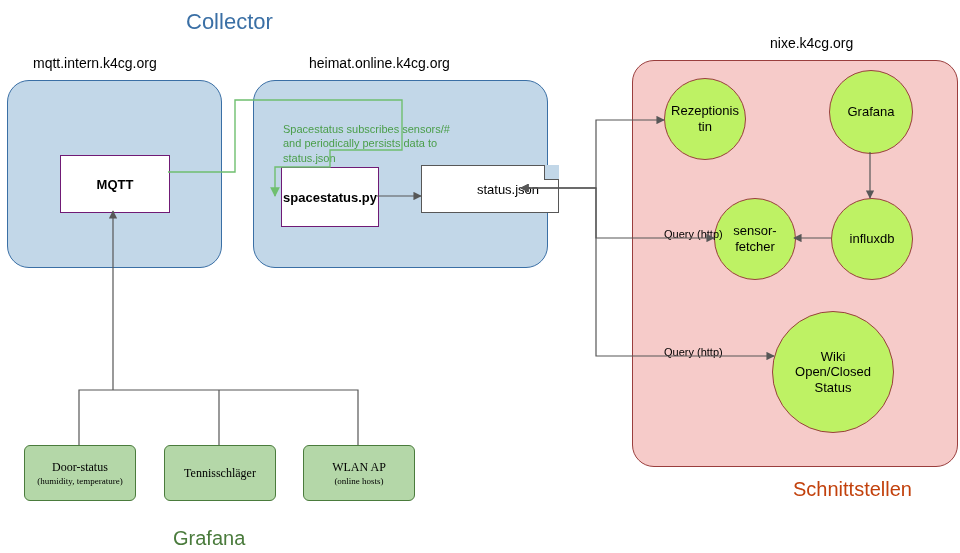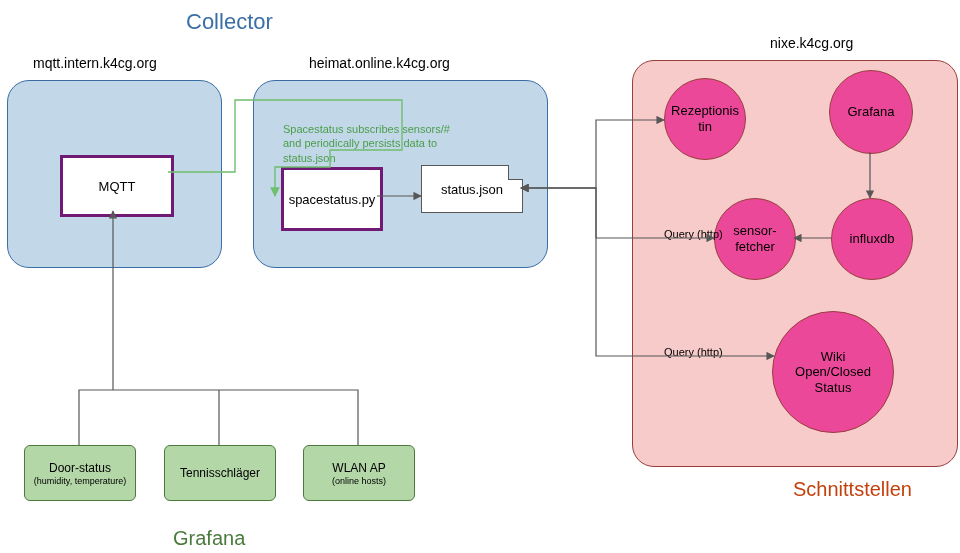--- a/index.html
+++ b/index.html
@@ -17,27 +17,28 @@
       border: 1px solid #3a6fa5;
       border-radius: 22px;
     }
     .group-pink {
       background: #f6cbc9;
       border: 1px solid #9a3e3d;
       border-radius: 22px;
     }
     .rect-box {
       background: #fff;
-      border: 3px solid #701a75;
+      border: 1px solid #701a75;
       display: flex;
       align-items: center;
       justify-content: center;
       text-align: center;
       font-size: 13px;
       color: #000;
+      font-weight: bold;
     }
     .doc-box {
       background: #fff;
       border: 1px solid #575757;
       position: absolute;
       font-size: 13px;
       color: #000;
       display: flex;
       align-items: center;
       justify-content: center;
@@ -58,27 +59,28 @@
       background: #b4d7a8;
       border: 1px solid #4a7b3c;
       border-radius: 6px;
       text-align: center;
       display: flex;
       flex-direction: column;
       align-items: center;
       justify-content: center;
       font-size: 12px;
       color: #000;
+      font-family: Liberation Serif, serif;
     }
     .sensor-box .sub {
       font-size: 9px;
       margin-top: 1px;
     }
     .circle {
-      background: #ec4899;
+      background: #bef264;
       border: 1px solid #9a3e3d;
       border-radius: 50%;
       display: flex;
       align-items: center;
       justify-content: center;
       text-align: center;
       font-size: 13px;
       color: #000;
       line-height: 1.2;
     }
@@ -108,21 +110,21 @@
 <div class="abs group-pink" style="left:632px; top:60px; width:324px; height:405px;"></div>
 
 <div class="abs rect-box" style="left:60px; top:155px; width:108px; height:56px;">
   <span>MQTT</span>
 </div>
 
 <div class="abs rect-box" style="left:281px; top:167px; width:96px; height:58px;">
   <span>spacestatus.py</span>
 </div>
 
-<div class="doc-box abs" style="left:421px; top:165px; width:100px; height:46px;">
+<div class="doc-box abs" style="left:421px; top:165px; width:100px; height:46px;padding-left:36px;">
   <span>status.json</span>
 </div>
 
 <div class="abs note-green" style="left:283px; top:96px; width:170px;margin-top:26px;">Spacestatus subscribes sensors/# and periodically persists data to status.json</div>
 
 <div class="abs sensor-box" style="left:24px; top:445px; width:110px; height:54px;">
   <span>Door-status</span>
   <span class="sub">(humidity, temperature)</span>
 </div>
 <div class="abs sensor-box" style="left:164px; top:445px; width:110px; height:54px;">

